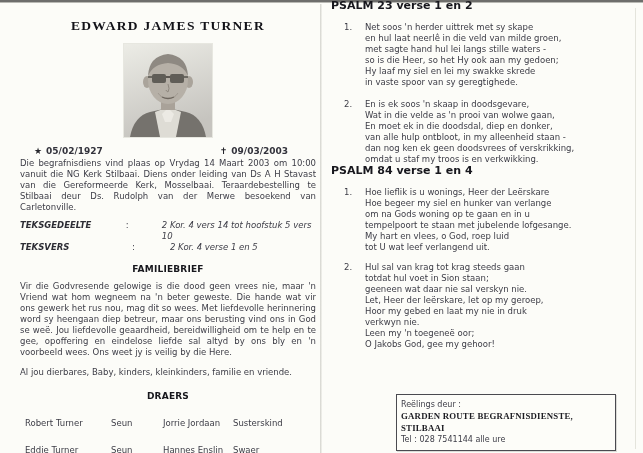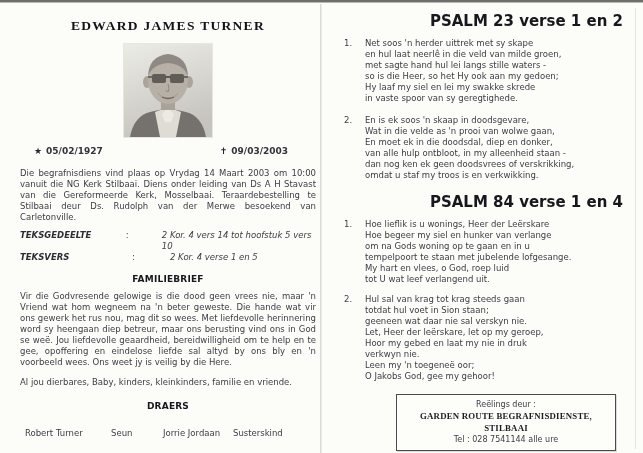--- a/index.html
+++ b/index.html
@@ -21,45 +21,45 @@
     font-size:13.5px; font-weight:bold; letter-spacing:1.3px; color:#121218; }
 
   .photo-wrap { width:88px; height:93px; margin:13px auto 0; box-shadow:0 0 0 1px #e7e7e0; }
   .photo-wrap svg { display:block; }
 
   .dates { display:flex; margin-top:9px; font-size:9px; color:#33333c;font-weight:bold; }
   .date-birth { margin-left:14px; }
   .date-death { margin-left:auto; margin-right:28px; }
   .sym { font-size:9px; margin-right:4px; color:#26262c; }
 
-  .intro { margin-top:11px; text-align:justify; }
+  .intro { margin-top:1px; text-align:justify; }
 
   .teks { margin-top:7px; }
   .teks-row { display:flex; }
   .teks-label { width:112px; font-weight:bold; font-style:italic; color:#2c2c34; }
   .teks-colon { width:38px; }
   .teks-value { font-style:italic; }
 
   .section-heading { margin-top:11px; text-align:center; font-size:9px; font-weight:bold;
     color:#17171d; letter-spacing:.2px; }
   .fam-body { margin-top:6px; text-align:justify; }
   .fam-closing { margin-top:9px; }
 
   .draers-heading { margin-top:13px; }
   .draers-grid { margin-top:16px; display:grid; grid-template-columns:86px 52px 70px auto;
     padding-left:5px; row-gap:16px; }
 
-  .psalm-title { margin-top:16px; text-align:right; font-size:15px; font-weight:bold; color:#17171d; }
+  .psalm-title { text-align:left; font-size:11px; font-weight:bold; color:#17171d; }
   .verse { display:flex; margin-top:11px; }
   .verse-84-2 { margin-top:9px; }
   .vnum { width:21px; margin-left:13px; flex:none; }
   .vlines { white-space:pre-line; }
 
   .arr-box { position:absolute; top:394px; left:65px; width:220px; border:1px solid #4a4a50;
-    background:#fdfdf9; text-align:center; padding:4px 4px 5px; box-shadow:1px 1px 0 rgba(120,120,115,.25); }
+    background:#fdfdf9; padding:4px 4px 5px; box-shadow:1px 1px 0 rgba(120,120,115,.25); }
   .arr-line { font-size:8px; color:#3c3c46; line-height:11px; }
   .arr-org { font-family:"Liberation Serif", serif; font-weight:bold; font-size:8.8px;
     color:#1c1c22; letter-spacing:.2px; line-height:12px; }
 </style>
 </head>
 <body>
 
 <div class="scan">
   <div class="top-edge"></div>
   <div class="fold"></div>

